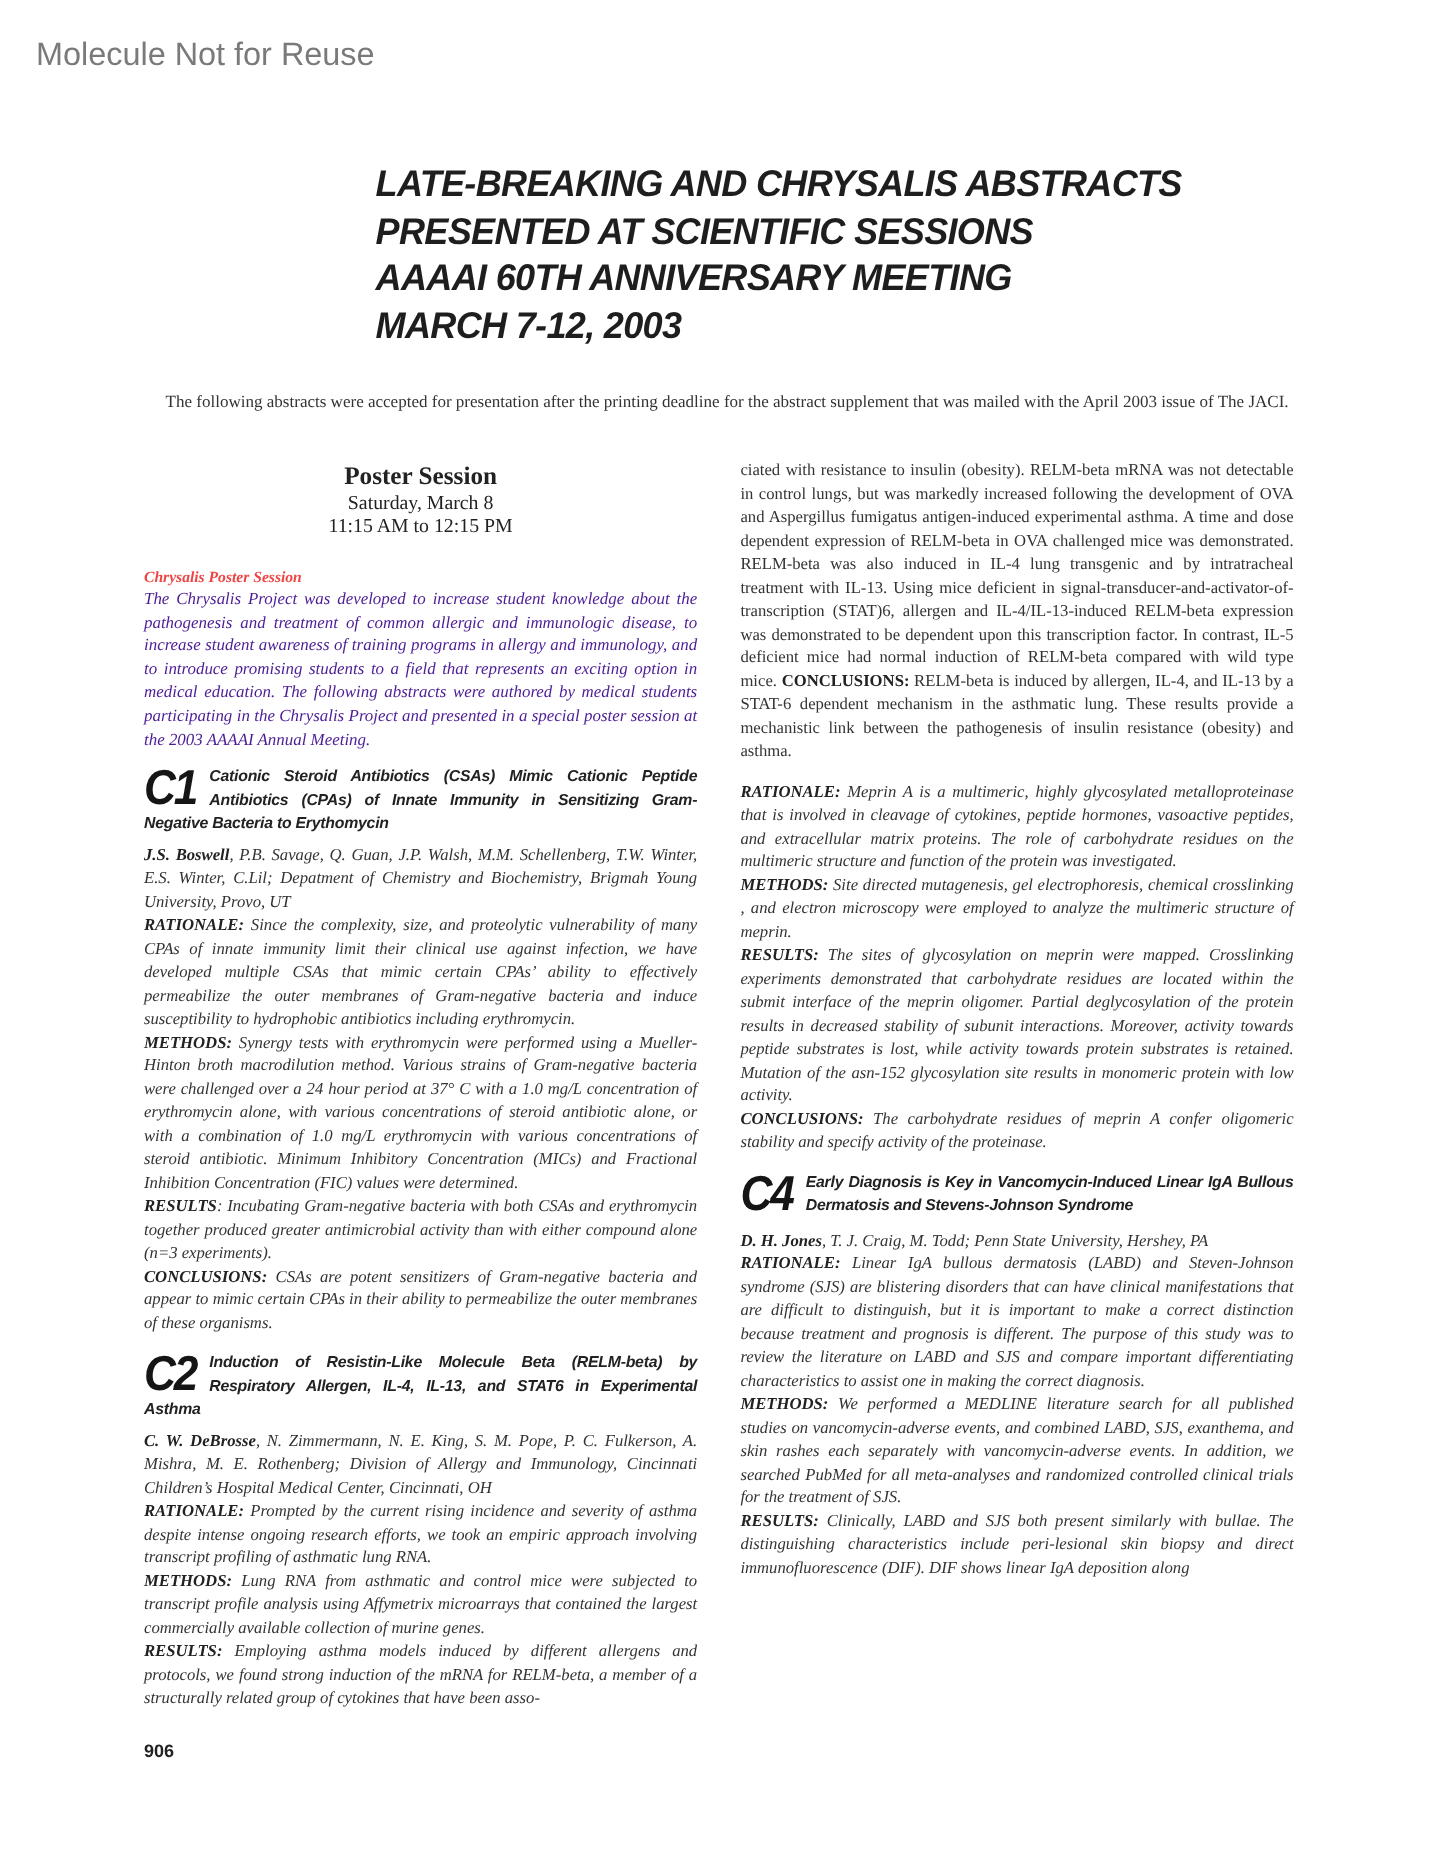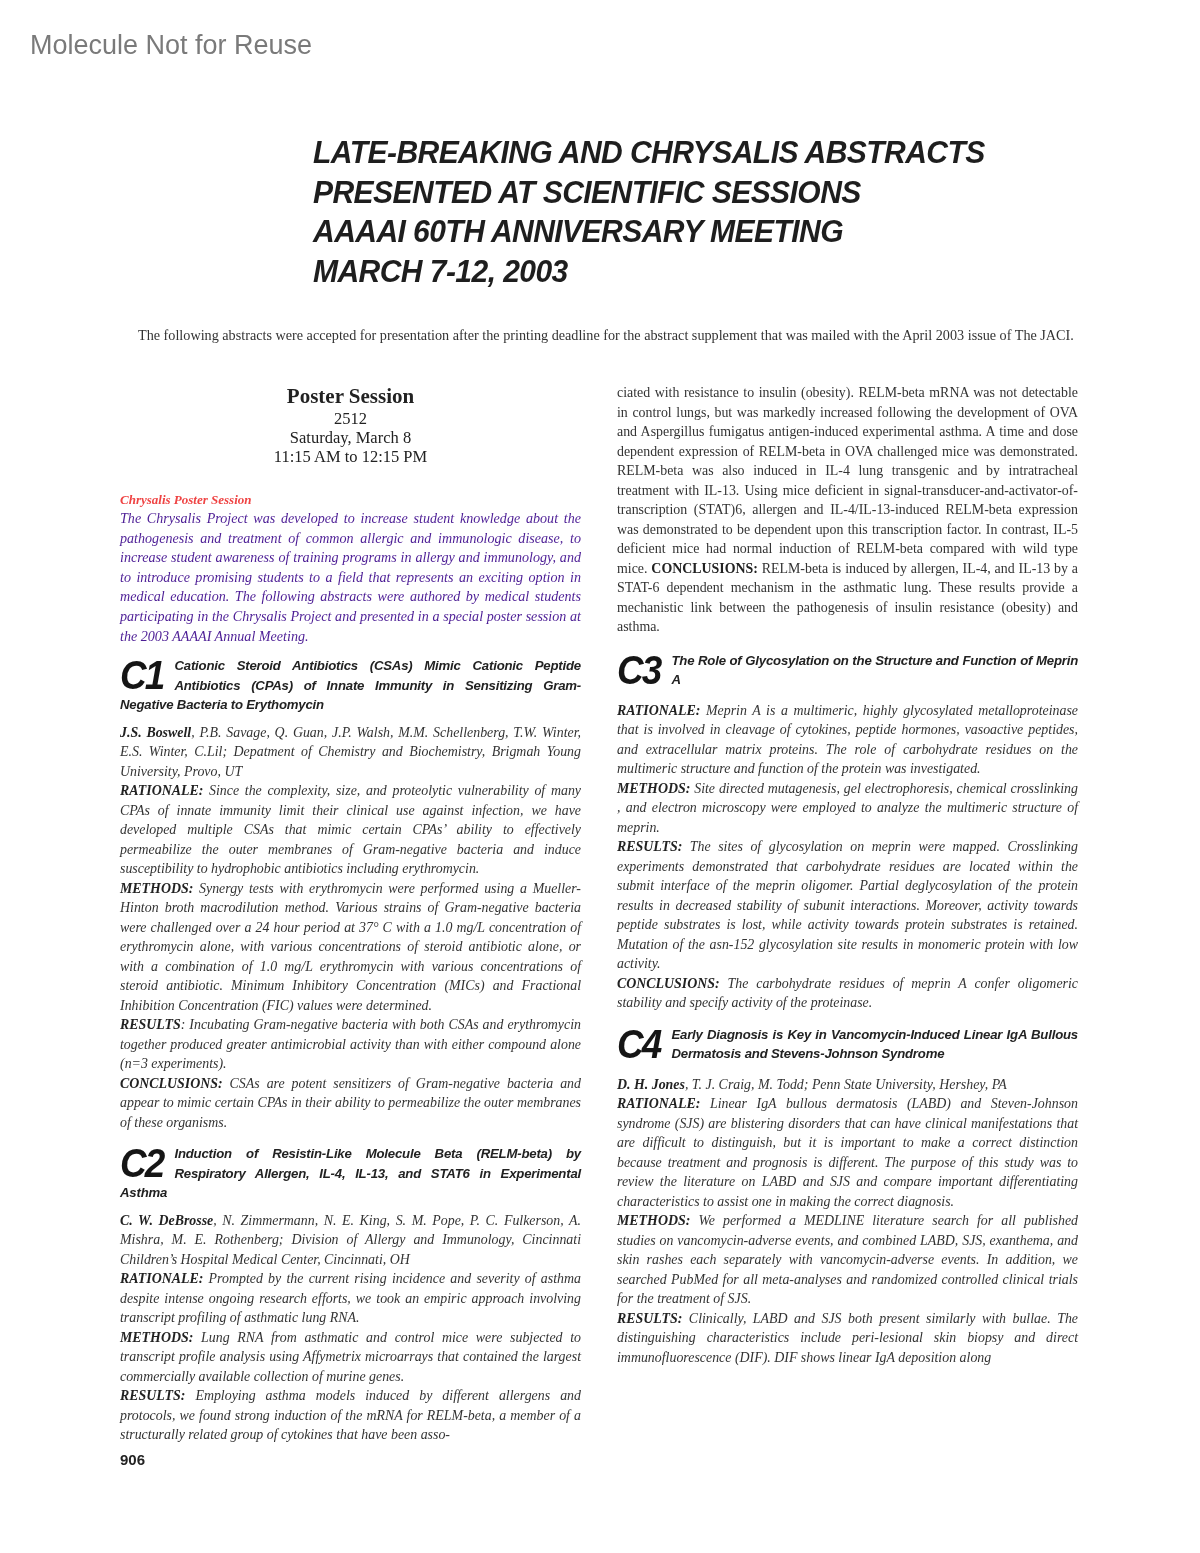--- a/index.html
+++ b/index.html
@@ -64,21 +64,20 @@
   <div>PRESENTED AT SCIENTIFIC SESSIONS</div>
   <div>AAAAI 60TH ANNIVERSARY MEETING</div>
   <div>MARCH 7-12, 2003</div>
 </div>
 
 <p class="intro">The following abstracts were accepted for presentation after the printing deadline for the abstract supplement that was mailed with the April 2003 issue of The JACI.</p>
 
 <div class="col col-left">
   <div class="session">
     <div class="s-title">Poster Session</div>
-    <div>2512</div>
     <div>Saturday, March 8</div>
     <div>11:15 AM to 12:15 PM</div>
   </div>
 
   <div class="chrysalis-head">Chrysalis Poster Session</div>
   <p class="chrysalis-body">The Chrysalis Project was developed to increase student knowledge about the pathogenesis and treatment of common allergic and immunologic disease, to increase student awareness of training programs in allergy and immunology, and to introduce promising students to a field that represents an exciting option in medical education. The following abstracts were authored by medical students participating in the Chrysalis Project and presented in a special poster session at the 2003 AAAAI Annual Meeting.</p>
 
   <div class="abstract">
     <div class="abs-head">
       <span class="abs-num">C1</span>
@@ -100,24 +99,20 @@
     <p class="abs-para"><span class="label">RATIONALE:</span><span> Prompted by the current rising incidence and severity of asthma despite intense ongoing research efforts, we took an empiric approach involving transcript profiling of asthmatic lung RNA.</span></p>
     <p class="abs-para"><span class="label">METHODS:</span><span> Lung RNA from asthmatic and control mice were subjected to transcript profile analysis using Affymetrix microarrays that contained the largest commercially available collection of murine genes.</span></p>
     <p class="abs-para"><span class="label">RESULTS:</span><span> Employing asthma models induced by different allergens and protocols, we found strong induction of the mRNA for RELM-beta, a member of a structurally related group of cytokines that have been asso-</span></p>
   </div>
 </div>
 
 <div class="col col-right">
   <p class="abs-para"><span>ciated with resistance to insulin (obesity). RELM-beta mRNA was not detectable in control lungs, but was markedly increased following the development of OVA and Aspergillus fumigatus antigen-induced experimental asthma. A time and dose dependent expression of RELM-beta in OVA challenged mice was demonstrated. RELM-beta was also induced in IL-4 lung transgenic and by intratracheal treatment with IL-13. Using mice deficient in signal-transducer-and-activator-of-transcription (STAT)6, allergen and IL-4/IL-13-induced RELM-beta expression was demonstrated to be dependent upon this transcription factor. In contrast, IL-5 deficient mice had normal induction of RELM-beta compared with wild type mice. </span><span class="label">CONCLUSIONS:</span><span> RELM-beta is induced by allergen, IL-4, and IL-13 by a STAT-6 dependent mechanism in the asthmatic lung. These results provide a mechanistic link between the pathogenesis of insulin resistance (obesity) and asthma.</span></p>
 
   <div class="abstract" style="margin-top:14px;">
-    <div class="abs-head">
-      <span class="abs-num">C3</span>
-      <div class="abs-title">The Role of Glycosylation on the Structure and Function of Meprin A</div>
-    </div>
     <p class="abs-para"><span class="label">RATIONALE:</span><span> Meprin A is a multimeric, highly glycosylated metalloproteinase that is involved in cleavage of cytokines, peptide hormones, vasoactive peptides, and extracellular matrix proteins. The role of carbohydrate residues on the multimeric structure and function of the protein was investigated.</span></p>
     <p class="abs-para"><span class="label">METHODS:</span><span> Site directed mutagenesis, gel electrophoresis, chemical crosslinking , and electron microscopy were employed to analyze the multimeric structure of meprin.</span></p>
     <p class="abs-para"><span class="label">RESULTS:</span><span> The sites of glycosylation on meprin were mapped. Crosslinking experiments demonstrated that carbohydrate residues are located within the submit interface of the meprin oligomer. Partial deglycosylation of the protein results in decreased stability of subunit interactions. Moreover, activity towards peptide substrates is lost, while activity towards protein substrates is retained. Mutation of the asn-152 glycosylation site results in monomeric protein with low activity.</span></p>
     <p class="abs-para"><span class="label">CONCLUSIONS:</span><span> The carbohydrate residues of meprin A confer oligomeric stability and specify activity of the proteinase.</span></p>
   </div>
 
   <div class="abstract" style="margin-top:12px;">
     <div class="abs-head">
       <span class="abs-num">C4</span>
       <div class="abs-title">Early Diagnosis is Key in Vancomycin-Induced Linear IgA Bullous Dermatosis and Stevens-Johnson Syndrome</div>

